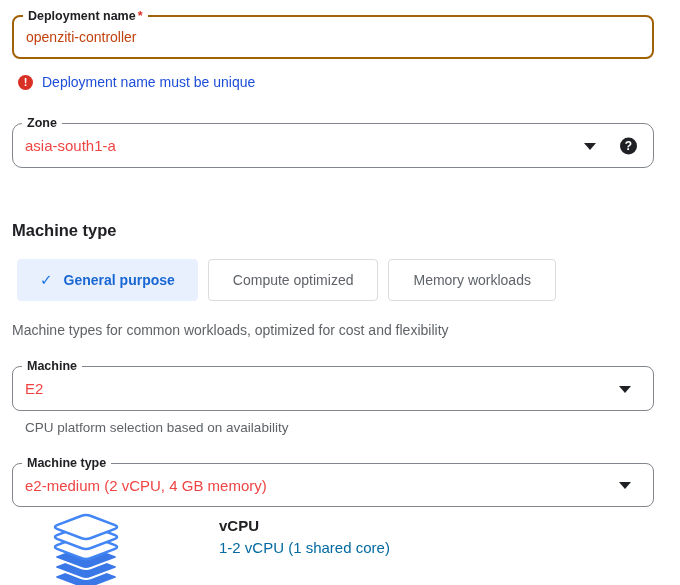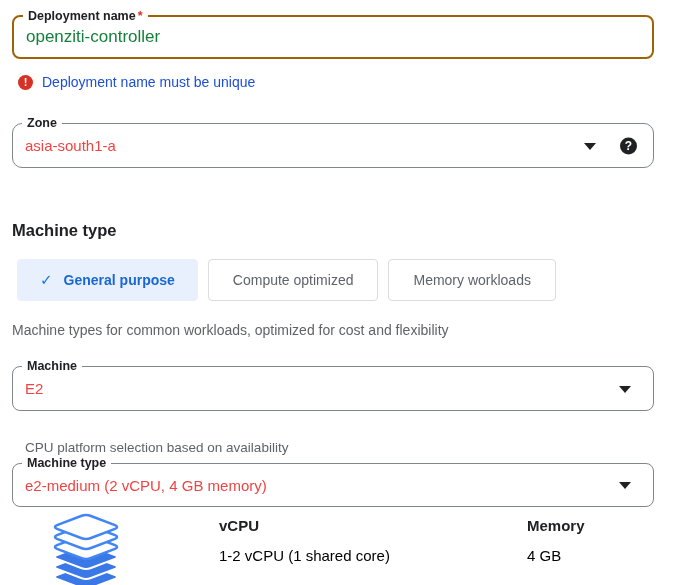--- a/index.html
+++ b/index.html
@@ -16,21 +16,21 @@
   .field.error { border: 2px solid #a16207; height: 44px; }
   .flabel {
     position: absolute; top: -9px; left: 9px; background: #fff;
     padding: 0 5px; font-size: 12.5px; font-weight: bold; color: #202124;
     line-height: 17px; white-space: nowrap;
   }
   .flabel .req { color: #d93025; margin-left: 2px; }
   .fvalue { padding-left: 12px; font-size: 15px; color: #ef4444; white-space: nowrap; }
   .field input {
     border: 0; outline: none; background: transparent;
-    font-family: inherit; font-size: 17px; color: #15803d;
+    font-family: inherit; font-size: 14px; color: #c2410c;
     margin-left: 12px; width: 600px; height: 30px;
   }
 
   .dd-arrow {
     position: absolute; top: 50%; margin-top: -3px;
     width: 0; height: 0;
     border-left: 6px solid transparent; border-right: 6px solid transparent;
     border-top: 7px solid #202124;
   }
   .help-badge {
@@ -62,29 +62,29 @@
     display: flex; align-items: center; padding: 0 24px;
     font-size: 14px; color: #5f6368; cursor: pointer; white-space: nowrap;
   }
   .tab.selected {
     background: #e8f0fe; border-color: #e8f0fe; color: #1967d2;
     font-weight: bold; padding: 0 22px; gap: 11px;
   }
   .tab .check { color: #1a73e8; font-size: 15px; font-weight: bold; }
 
   .description { position: absolute; top: 322px; left: 12px; font-size: 14px; color: #5f6368; }
-  .helper-text { position: absolute; top: 420px; left: 25px; font-size: 13.5px; color: #5f6368; margin-top: 20px; }
+  .helper-text { position: absolute; top: 420px; left: 25px; font-size: 13.5px; color: #5f6368; }
 
   .specs { position: absolute; top: 508px; left: 12px; width: 680px; height: 77px; }
   .layers-wrap { position: absolute; left: 37px; top: 0; width: 74px; height: 77px; }
   .spec-col { position: absolute; top: 9px; }
   .spec-col.vcpu { left: 207px; }
   .spec-col.memory { left: 515px; }
   .spec-head { font-size: 15px; font-weight: bold; color: #202124; }
-  .spec-val { font-size: 15px; color: #000000; margin-top: 13px; }
+  .spec-val { font-size: 15px; color: #0369a1; margin-top: 5px; }
 </style>
 </head>
 <body>
 
 <div class="page">
 
   <div class="field error" style="top:15px;">
     <span class="flabel">
       <span>Deployment name</span><span class="req">*</span>
     </span>
@@ -144,19 +144,15 @@
 
         <rect x="-24" y="-24" width="48" height="48" rx="7" transform="translate(37 39) scale(1 0.38) rotate(45)" fill="#ffffff" stroke="#4285f4" stroke-width="2.5" vector-effect="non-scaling-stroke"></rect>
         <rect x="-24" y="-24" width="48" height="48" rx="7" transform="translate(37 29) scale(1 0.38) rotate(45)" fill="#ffffff" stroke="#4285f4" stroke-width="2.5" vector-effect="non-scaling-stroke"></rect>
         <rect x="-24" y="-24" width="48" height="48" rx="7" transform="translate(37 19) scale(1 0.38) rotate(45)" fill="#ffffff" stroke="#4285f4" stroke-width="2.5" vector-effect="non-scaling-stroke"></rect>
       </svg>
     </span>
     <div class="spec-col vcpu">
       <div class="spec-head">vCPU</div>
       <div class="spec-val">1-2 vCPU (1 shared core)</div>
     </div>
-    <div class="spec-col memory">
-      <div class="spec-head">Memory</div>
-      <div class="spec-val">4 GB</div>
-    </div>
   </div>
 
 </div>
 
 </body></html>

